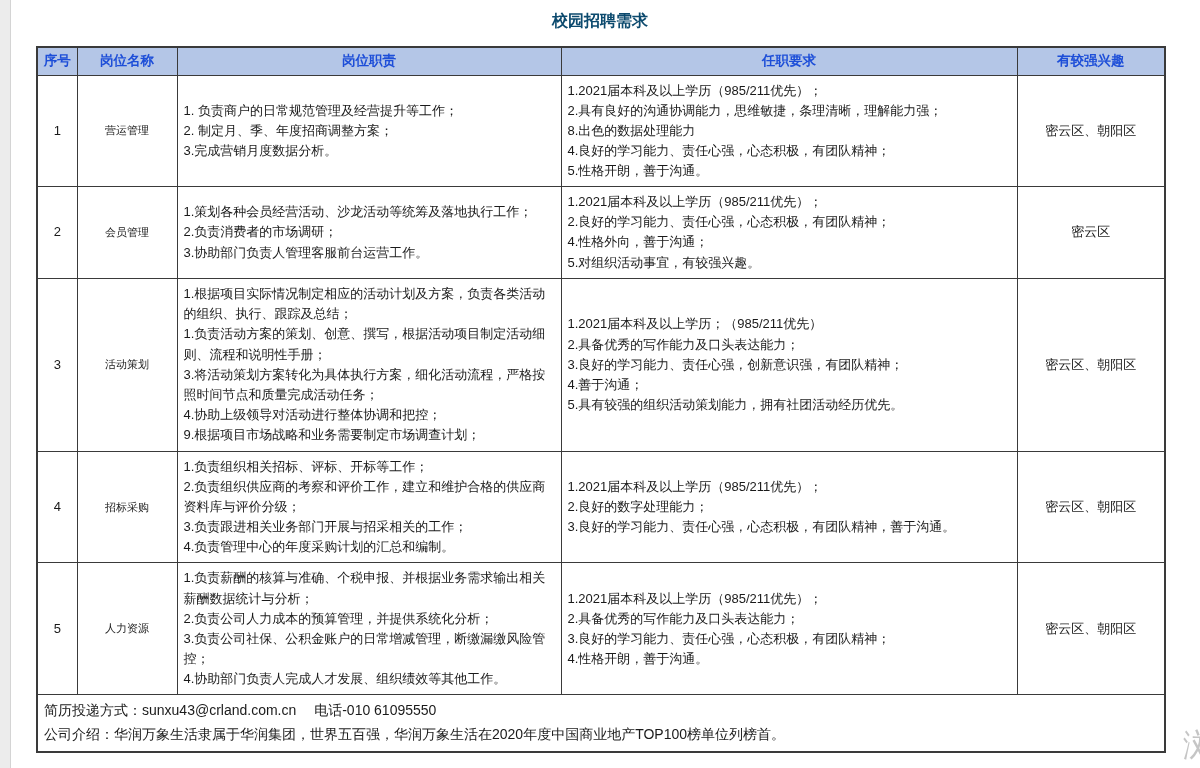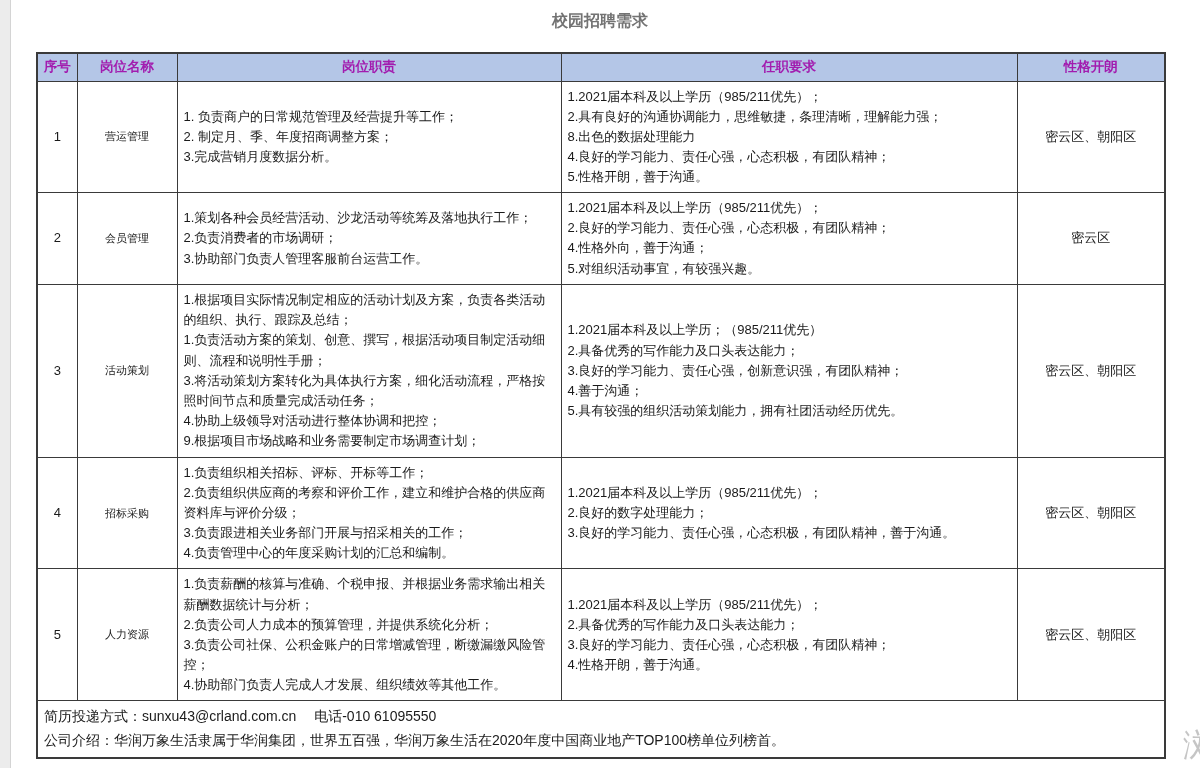--- a/index.html
+++ b/index.html
@@ -6,34 +6,34 @@
   html, body { width: 1200px; height: 768px; overflow: hidden; background: #ffffff; }
   body { font-family: "Liberation Sans", "DejaVu Sans", sans-serif; color: #1a1a1a; position: relative; }
 
   .left-strip {
     position: absolute; left: 0; top: 0; width: 11px; height: 768px;
     background: #ececec; border-right: 1px solid #d4d4d4;
   }
 
   .title {
     font-size: 16px; font-weight: bold; text-align: center;
-    padding: 11px 0 20px 0; color: #737373;
+    padding: 11px 0 14px 0; color: #0c4a6e;
   }
 
   table.recruit {
     border-collapse: collapse; table-layout: fixed;
     width: 1128px; margin-left: 36px;
     border: 2px solid #3a3a3a;
   }
   table.recruit th, table.recruit td {
     border: 1px solid #3a3a3a;
     vertical-align: middle;
   }
   thead th {
-    height: 28px; font-size: 13.5px; font-weight: bold; text-align: center; color: #a21caf;
+    height: 28px; font-size: 13.5px; font-weight: bold; text-align: center; color: #1d4ed8;
   }
   tbody td { font-size: 13px; line-height: 1.55; }
   tbody tr:nth-child(1) { height: 106px; }
   tbody tr:nth-child(2) { height: 88px; }
   tbody tr:nth-child(3) { height: 173px; }
   tbody tr:nth-child(4) { height: 108px; }
   tbody tr:nth-child(5) { height: 125px; }
 
   td.c-no  { text-align: center; font-size: 13px; }
   td.c-pos { text-align: center; font-size: 11px; }
@@ -67,21 +67,21 @@
       <col style="width:384px">
       <col style="width:456px">
       <col style="width:148px">
   </colgroup>
   <thead>
     <tr>
       <th style="background: rgb(180, 198, 231);">序号</th>
       <th style="background: rgb(180, 198, 231);">岗位名称</th>
       <th style="background: rgb(180, 198, 231); text-align: center;">岗位职责</th>
       <th style="background: rgb(180, 198, 231);">任职要求</th>
-      <th style="background: rgb(180, 198, 231);">性格开朗</th>
+      <th style="background: rgb(180, 198, 231);">有较强兴趣</th>
     </tr>
   </thead>
   <tbody id="table-body">
   <tr>
     <td class="c-no">1</td>
     <td class="c-pos">营运管理</td>
     <td class="c-duty">
           <div class="line">1. 负责商户的日常规范管理及经营提升等工作；</div>
           <div class="line">2. 制定月、季、年度招商调整方案；</div>
           <div class="line">3.完成营销月度数据分析。</div>

